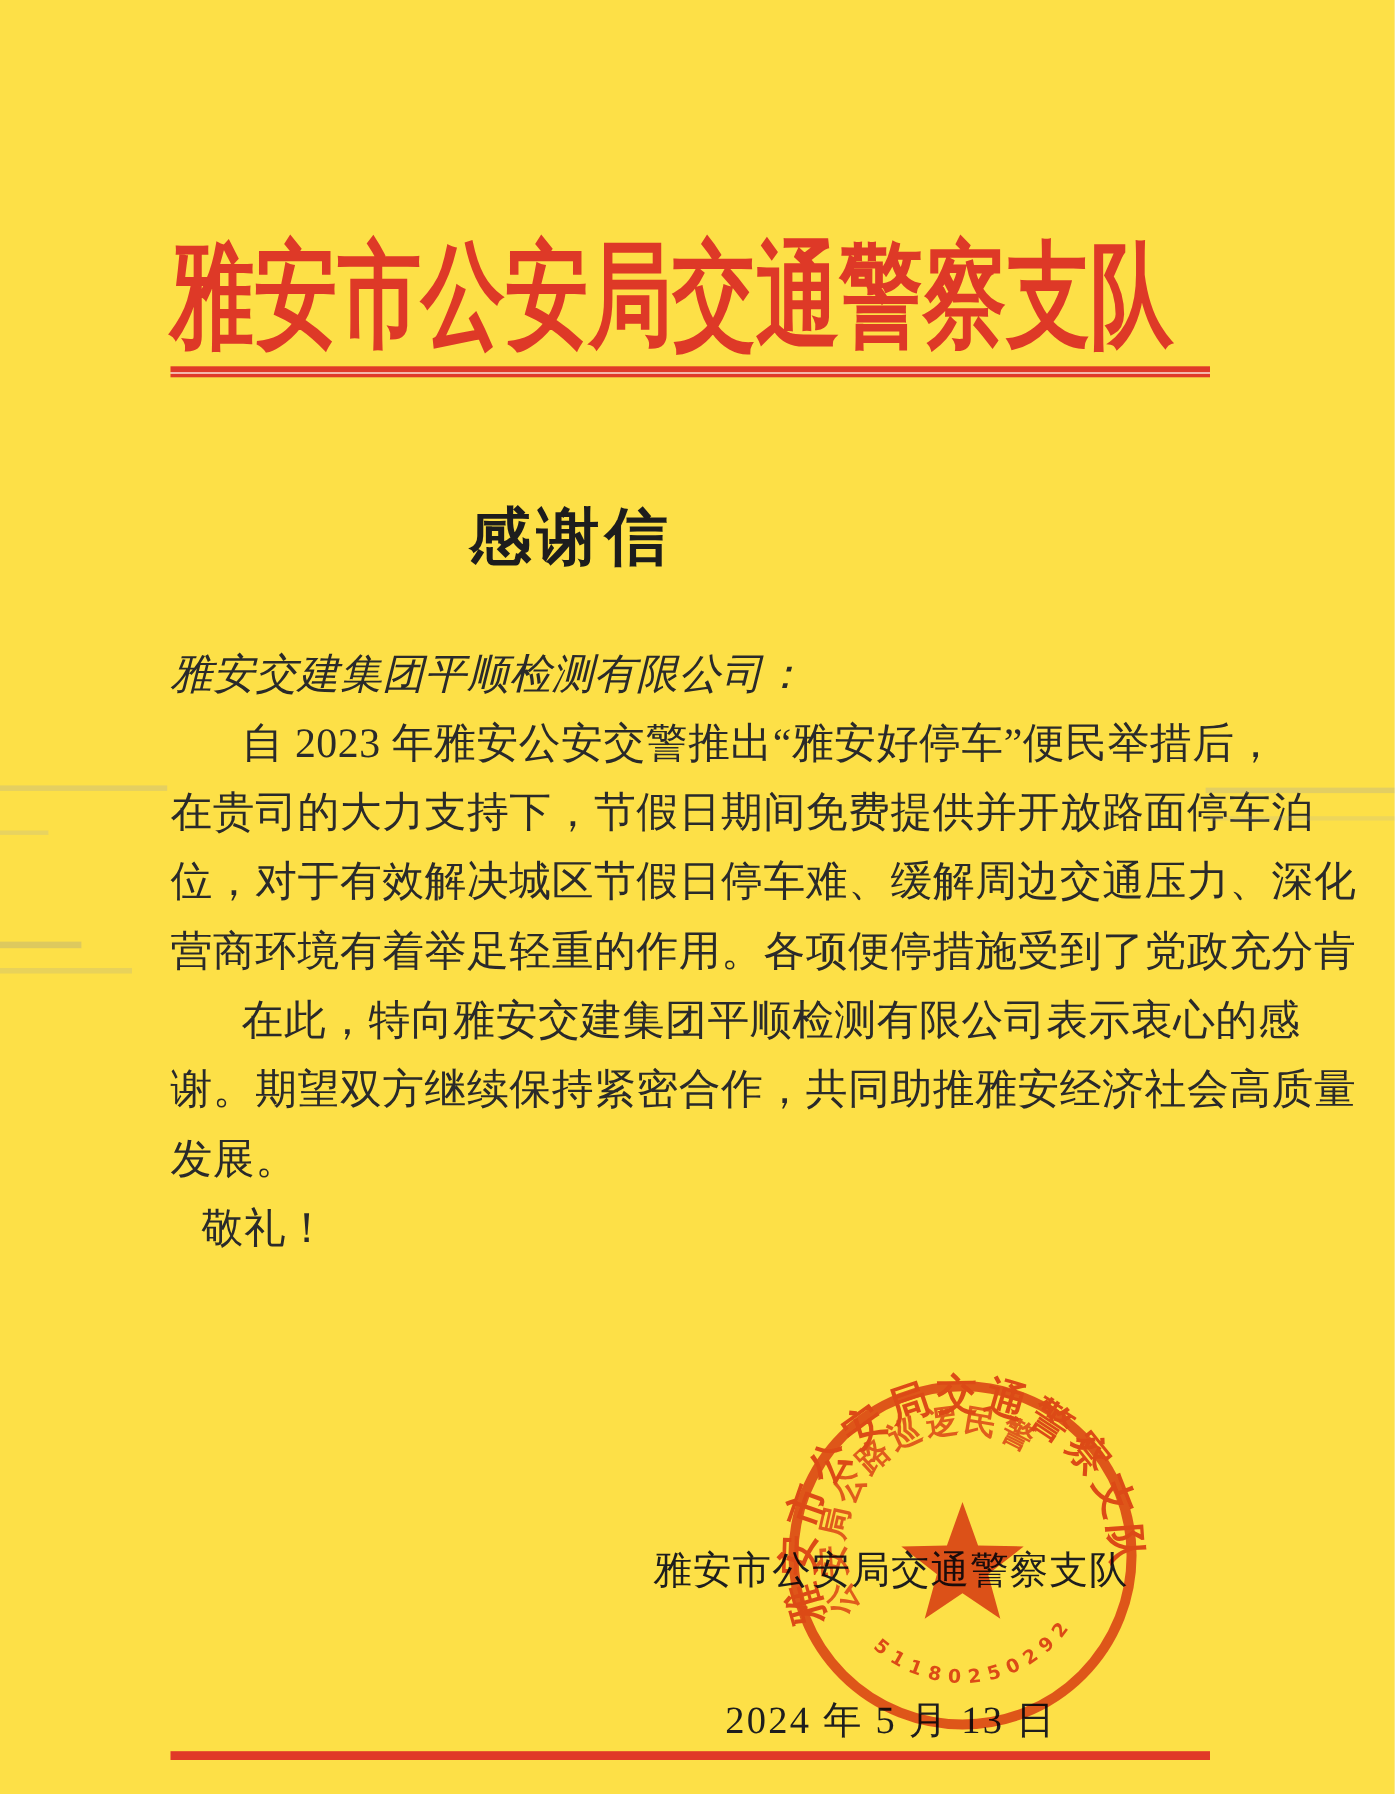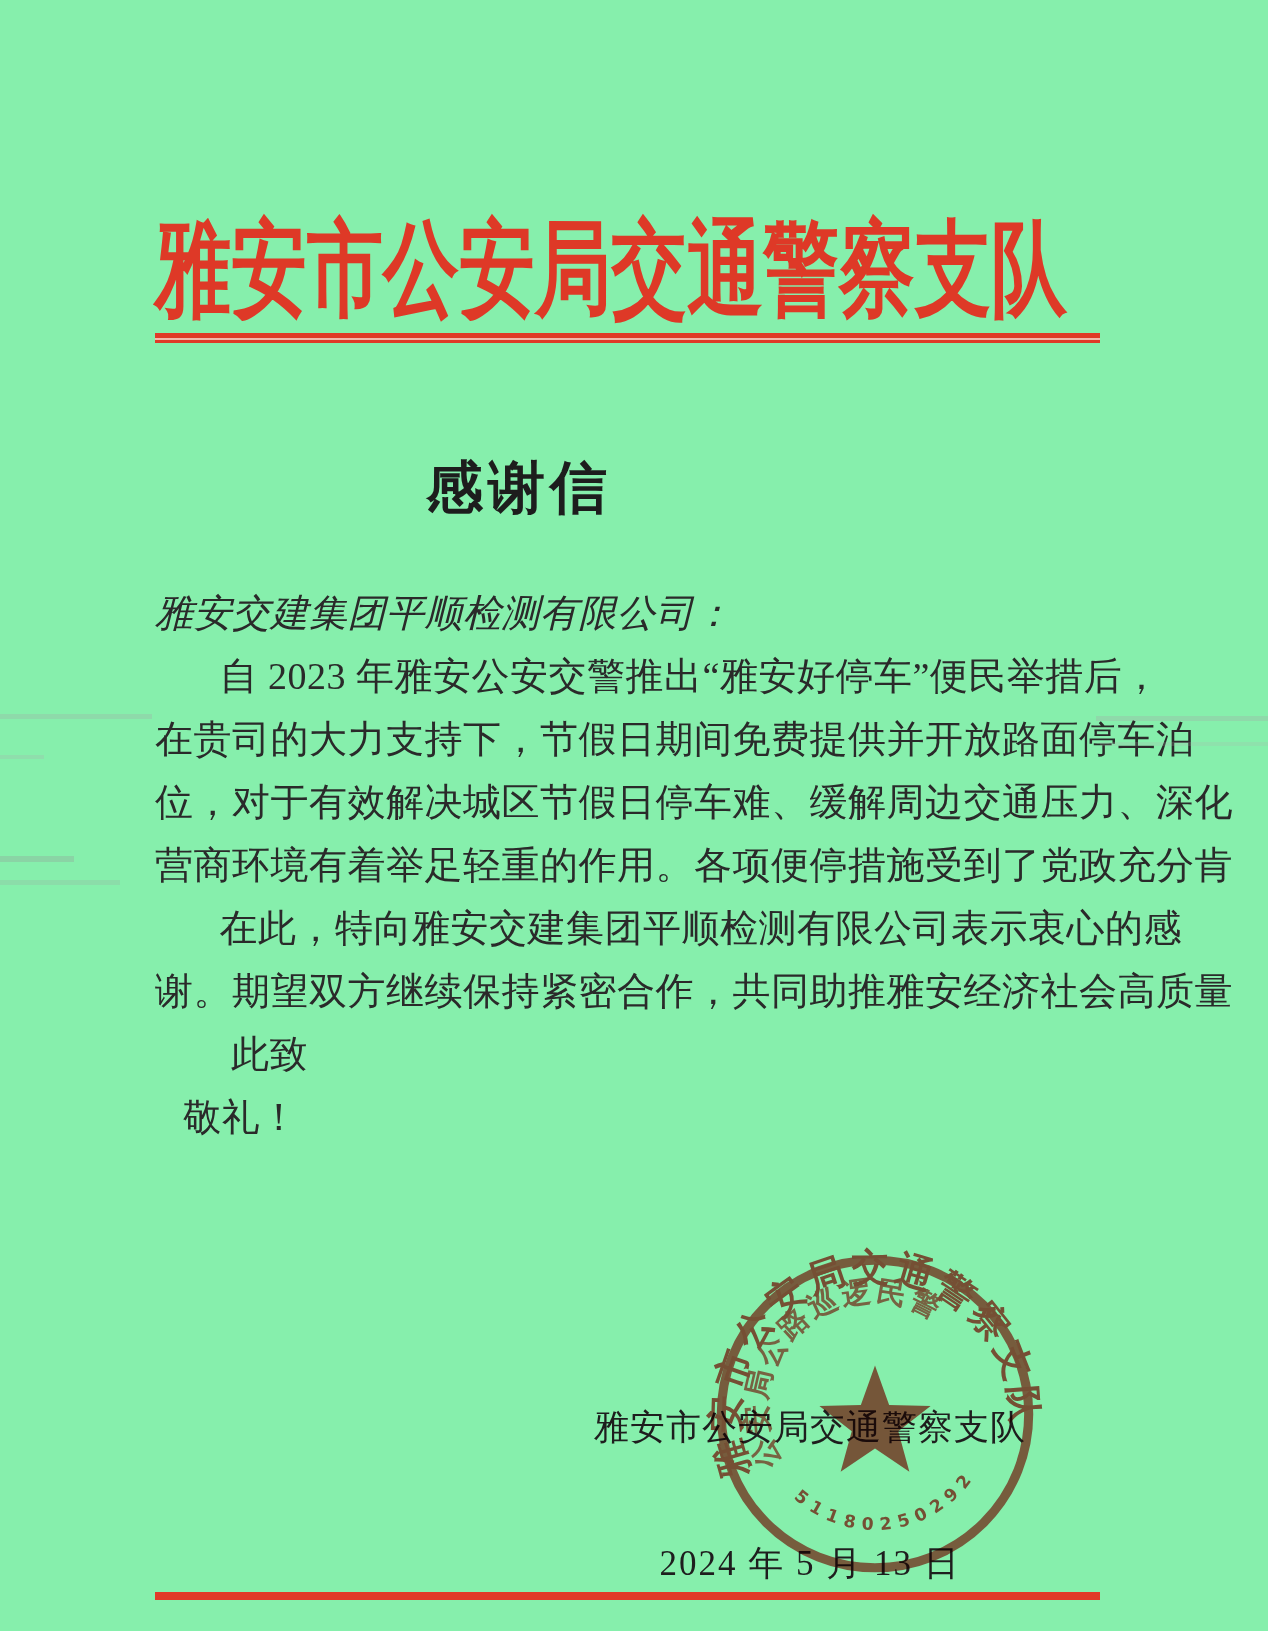--- a/index.html
+++ b/index.html
@@ -4,21 +4,21 @@
 <style>
   html,body{margin:0;padding:0;}
   body{
     width:1268px;height:1631px;
     background:#f4f3f1;
     font-family:"Liberation Serif","DejaVu Serif",serif;
   }
   .page{
     position:relative;
     width:1268px;height:1631px;
-    background:#86efac;
+    background:#fde047;
     overflow:hidden;
   }
   
   .letterhead{
     position:absolute;left:155px;top:200px;width:908px;
     font-size:76px;font-weight:bold;color:#de3927;
     white-space:nowrap;
     text-align:justify;text-align-last:justify;
     transform:scaleY(1.38);transform-origin:top left;
     letter-spacing:0;
@@ -82,21 +82,21 @@
   <div class="doc-title">感谢信</div>
 
   <div class="body-lines">
       <div class="bline" style="text-indent: 0em; font-style: italic;">雅安交建集团平顺检测有限公司：</div>
       <div class="bline" style="text-indent: 1.7em;">自 2023 年雅安公安交警推出“雅安好停车”便民举措后，</div>
       <div class="bline" style="text-indent: 0em;">在贵司的大力支持下，节假日期间免费提供并开放路面停车泊</div>
       <div class="bline" style="text-indent: 0em;">位，对于有效解决城区节假日停车难、缓解周边交通压力、深化</div>
       <div class="bline" style="text-indent: 0em;">营商环境有着举足轻重的作用。各项便停措施受到了党政充分肯</div>
       <div class="bline" style="text-indent: 1.7em;">在此，特向雅安交建集团平顺检测有限公司表示衷心的感</div>
       <div class="bline" style="text-indent: 0em;">谢。期望双方继续保持紧密合作，共同助推雅安经济社会高质量</div>
-      <div class="bline" style="text-indent: 2em;">此致</div>
+      <div class="bline" style="text-indent: 0em;">发展。</div>
       <div class="bline" style="text-indent: 0em; margin-left: 28px;">敬礼！</div>
     </div>
 
   <div class="sig-org">雅安市公安局交通警察支队</div>
 
   <div class="sig-date">2024 年 5 月 13 日</div>
 
   <svg class="seal" viewBox="0 0 360 360" xmlns="http://www.w3.org/2000/svg">
     <defs>
       <path id="arcOuter" d="M 62,248 A 135,135 0 1 1 298,248" fill="none"></path>

